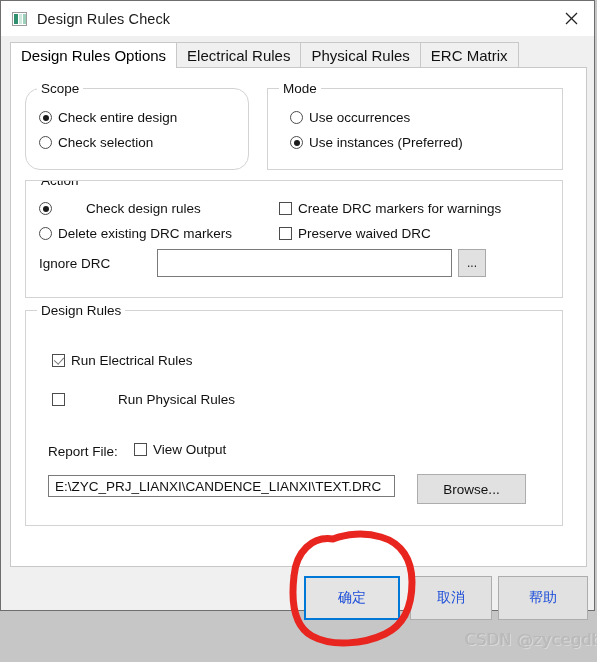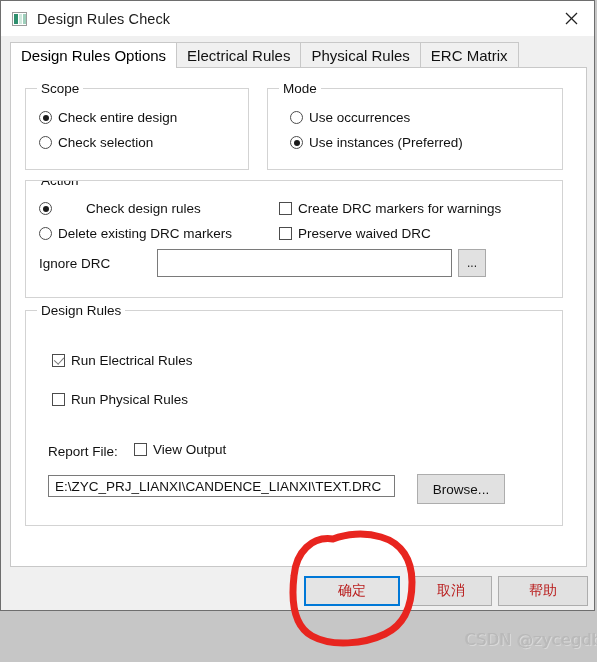--- a/index.html
+++ b/index.html
@@ -103,21 +103,21 @@
   .group > legend, .group .legend{
     position:absolute;
     top:-8px;left:11px;
     background:#ffffff;
     padding:0 4px;
     font-size:13.5px;
     color:#111;
     white-space:nowrap;
   }
 
-  #grp-scope{ left:14px;  top:20px;  width:224px; height:82px; }
+  #grp-scope{ left:14px;  top:20px;  width:224px; height:82px;border-radius:15px; }
   #grp-mode{  left:256px; top:20px;  width:296px; height:82px; }
   #grp-action{left:14px;  top:112px; width:538px; height:118px; }
   #grp-rules{ left:14px;  top:242px; width:538px; height:216px;text-decoration:underline; }
 
   
   .opt{
     position:absolute;
     display:flex;align-items:center;
     white-space:nowrap;
     font-size:13.5px;
@@ -192,26 +192,26 @@
   }
   .plainlabel{
     position:absolute;
     font-size:13.5px;color:#111;
     white-space:nowrap;
   }
 
   
   .footer-btn{
     position:absolute;
-    height:30px;
+    height:44px;
     background:#e1e1e1;
     border:1px solid #adadad;
     box-sizing:border-box;
     display:flex;align-items:center;justify-content:center;
-    font-size:14px;color:#b91c1c;
+    font-size:14px;color:#1d4ed8;
     font-family:"DejaVu Sans","Liberation Sans",sans-serif;
   }
   .footer-btn.default{
     border:2px solid #0078d7;
     background:#e4e4e4;
   }
 
   
   .annot{
     position:absolute;
@@ -316,33 +316,33 @@
       <div class="smallbtn" style="left:432px;top:68px;width:28px;height:28px;">...</div>
     </div>
 
     <div class="group" id="grp-rules">
       <span class="legend">Design Rules</span>
 
       <div class="opt" style="left:26px;top:42px;">
         <span class="cbox on"></span>
         <span>Run Electrical Rules</span>
       </div>
-      <div class="opt" style="left:26px;top:81px;">
+      <div class="opt" style="left:26px;top:81px;gap:47px;">
         <span class="cbox"></span>
         <span>Run Physical Rules</span>
       </div>
 
       <span class="plainlabel" style="left:22px;top:133px;">Report File:</span>
       <div class="opt" style="left:108px;top:131px;">
         <span class="cbox"></span>
         <span>View Output</span>
       </div>
 
       <div class="textfield" style="left:22px;top:164px;width:347px;height:22px;">E:\ZYC_PRJ_LIANXI\CANDENCE_LIANXI\TEXT.DRC</div>
-      <div class="pushbtn" style="left:391px;top:163px;width:88px;height:30px;">Browse...</div>
+      <div class="pushbtn" style="left:391px;top:163px;width:109px;height:30px;">Browse...</div>
     </div>
 
   </div>
 
   <div class="footer-btn default" style="left:303px;top:575px;width:96px;">确定</div>
   <div class="footer-btn" style="left:409px;top:575px;width:82px;">取消</div>
   <div class="footer-btn" style="left:497px;top:575px;width:90px;">帮助</div>
 
 </div>
 

